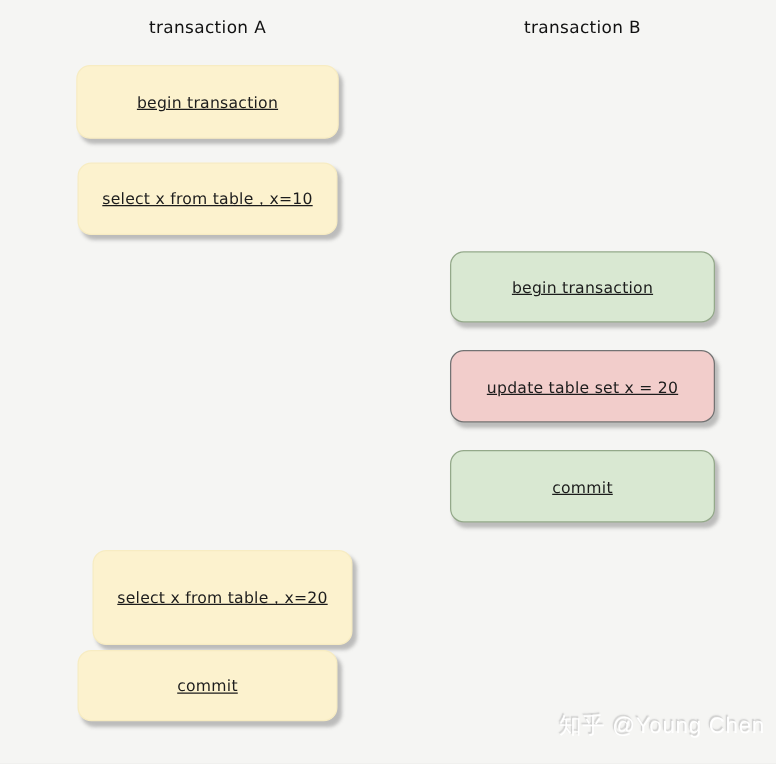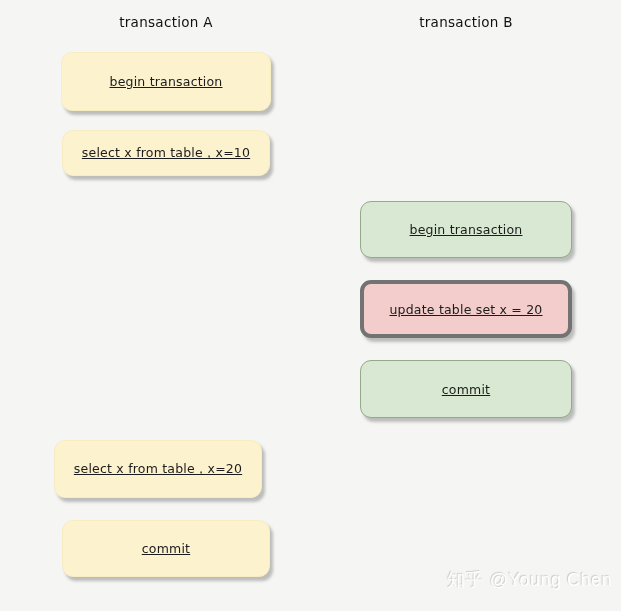--- a/index.html
+++ b/index.html
@@ -45,27 +45,27 @@
   .yellow {
     background: #fcf2ce;
     border: 1px solid #f7ecc2;
   }
   .green {
     background: #d9e8d2;
     border: 1px solid #94a98a;
   }
   .red {
     background: #f2cdcb;
-    border: 4px solid #737373;
+    border: 1px solid #737373;
   }
 
   
   .box-a1 { left: 61px;  top: 52px;  width: 210px; height: 59px; }
-  .box-a2 { left: 62px;  top: 130px; width: 208px; height: 46px; }
-  .box-a3 { left: 54px;  top: 440px; width: 208px; height: 58px; }
+  .box-a2 { left: 62px;  top: 130px; width: 208px; height: 58px; }
+  .box-a3 { left: 74px;  top: 440px; width: 208px; height: 76px; }
   .box-a4 { left: 62px;  top: 520px; width: 208px; height: 57px; }
   
   .box-b1 { left: 360px; top: 201px; width: 212px; height: 57px; }
   .box-b2 { left: 360px; top: 280px; width: 212px; height: 58px; }
   .box-b3 { left: 360px; top: 360px; width: 212px; height: 58px; }
 
   .watermark {
     position: absolute;
     top: 568px;
     right: 9px;

